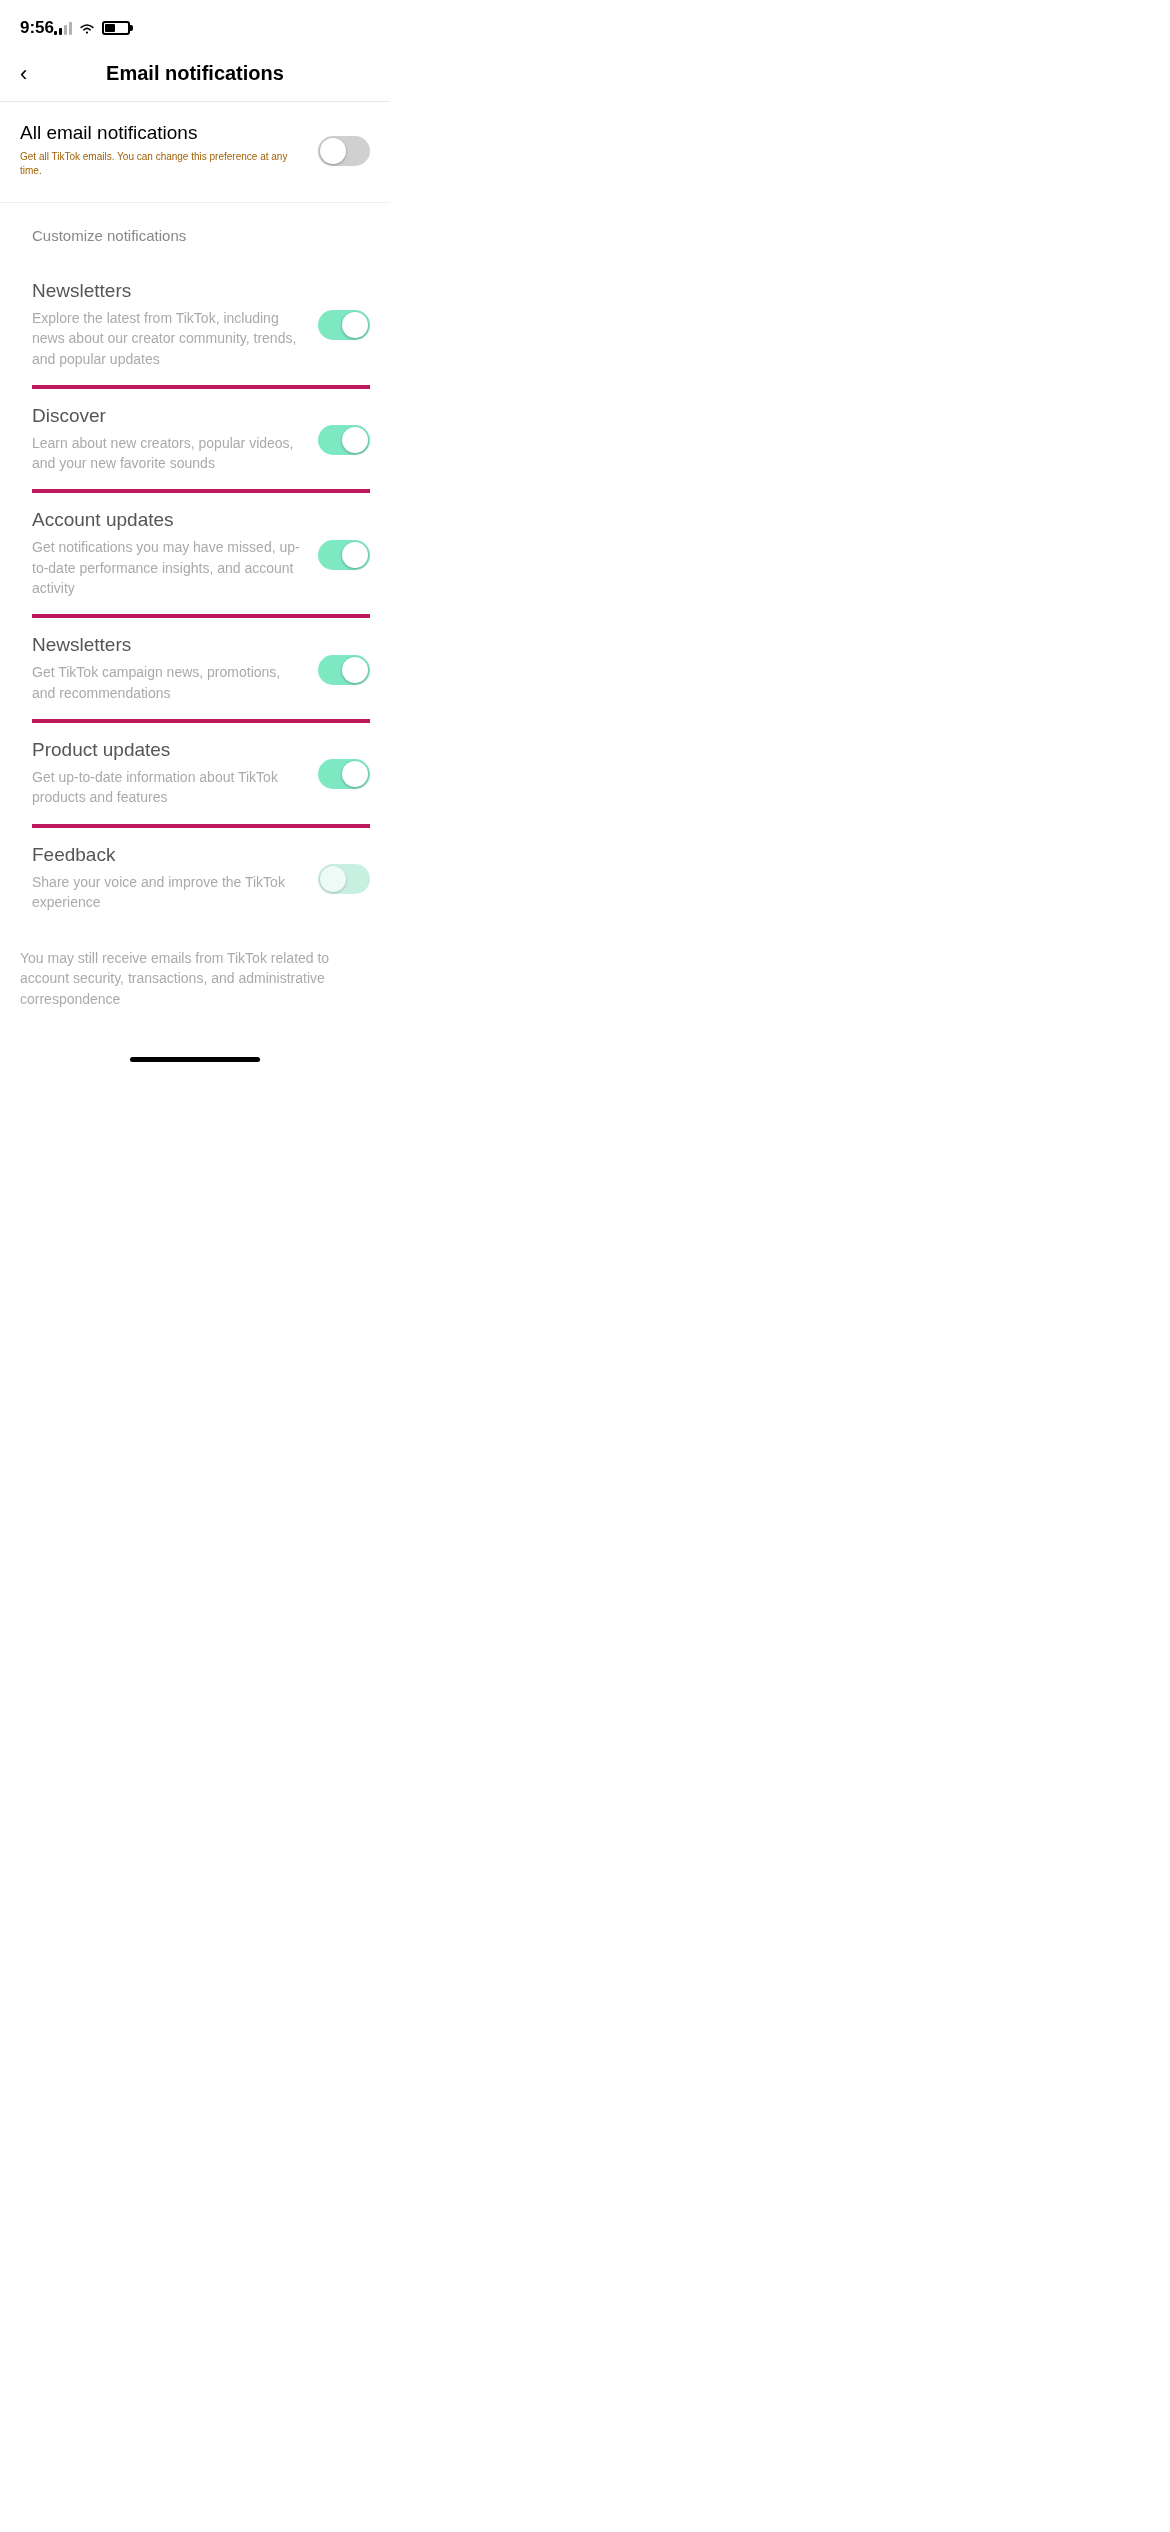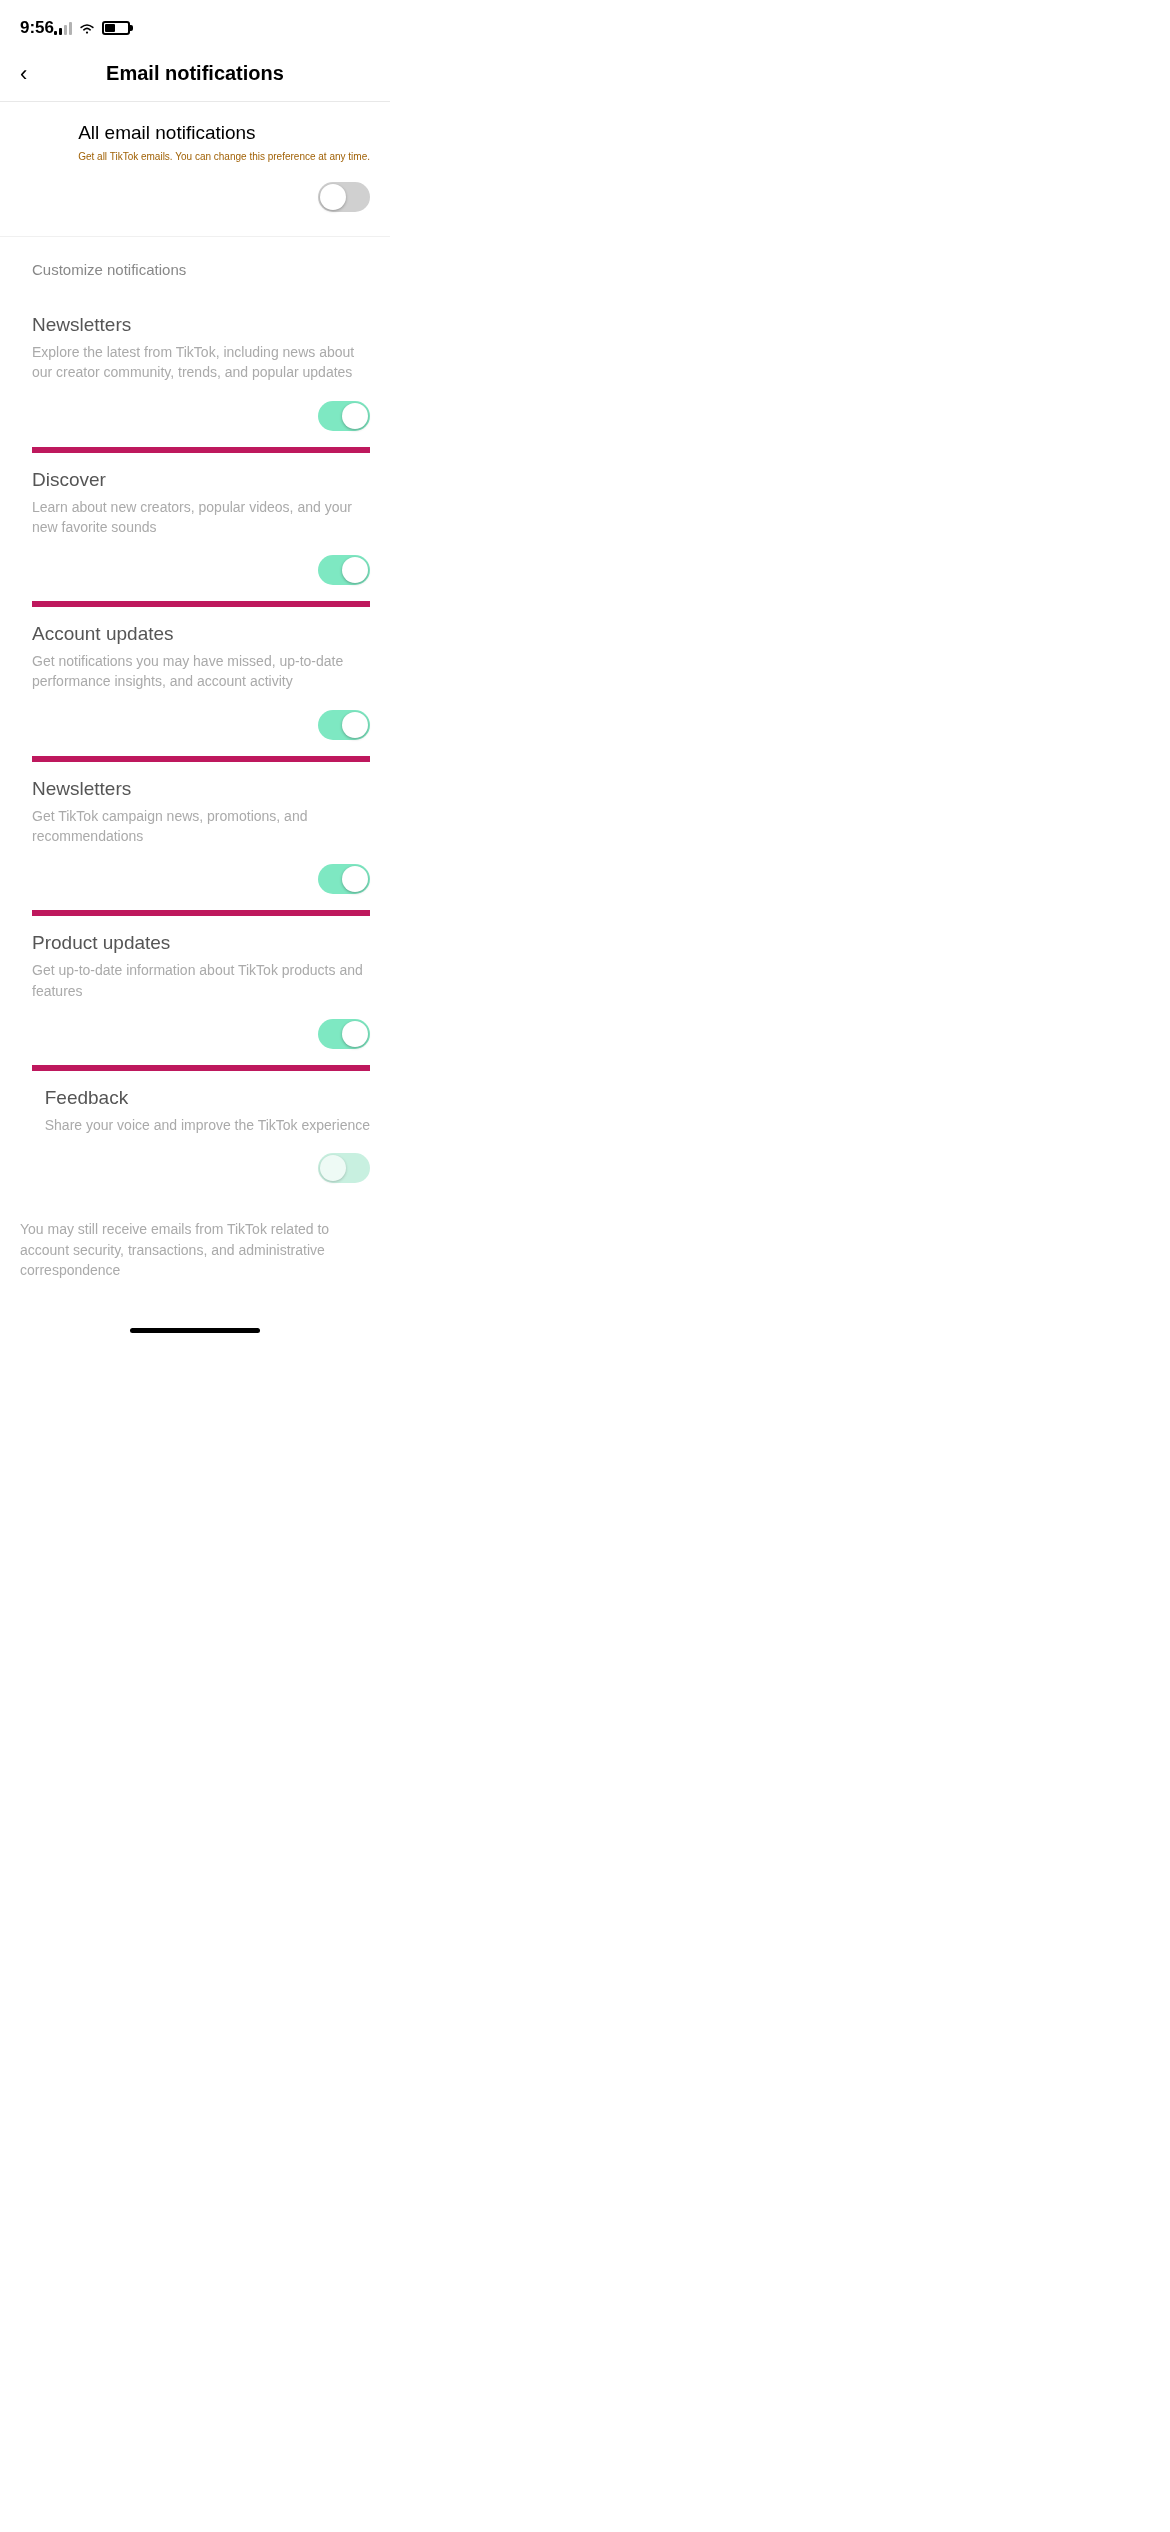--- a/index.html
+++ b/index.html
@@ -116,23 +116,22 @@
     }
 
     .all-notifications-section {
       padding: 20px 20px 24px;
       border-bottom: 1px solid #f0f0f0;
     }
 
     .notification-row {
       display: flex;
       justify-content: space-between;
-      align-items: flex-end;
+      align-items: center;
       gap: 16px;
-      flex-direction: column;
     }
 
     .notification-label {
       font-size: 19px;
       font-weight: 400;
       color: #000;
       margin-bottom: 6px;
     }
 
     .notification-desc {
@@ -194,21 +193,21 @@
 
     .customize-title {
       font-size: 15px;
       font-weight: 500;
       color: #888;
       margin-bottom: 20px;
     }
 
     .setting-item {
       padding: 16px 0;
-      border-bottom: 6px solid #be185d;
+      border-bottom: 4px solid #be185d;
     }
 
     .setting-item:last-child {
       border-bottom: none;
     }
 
     .setting-label {
       font-size: 19px;
       font-weight: 400;
       color: #555;

